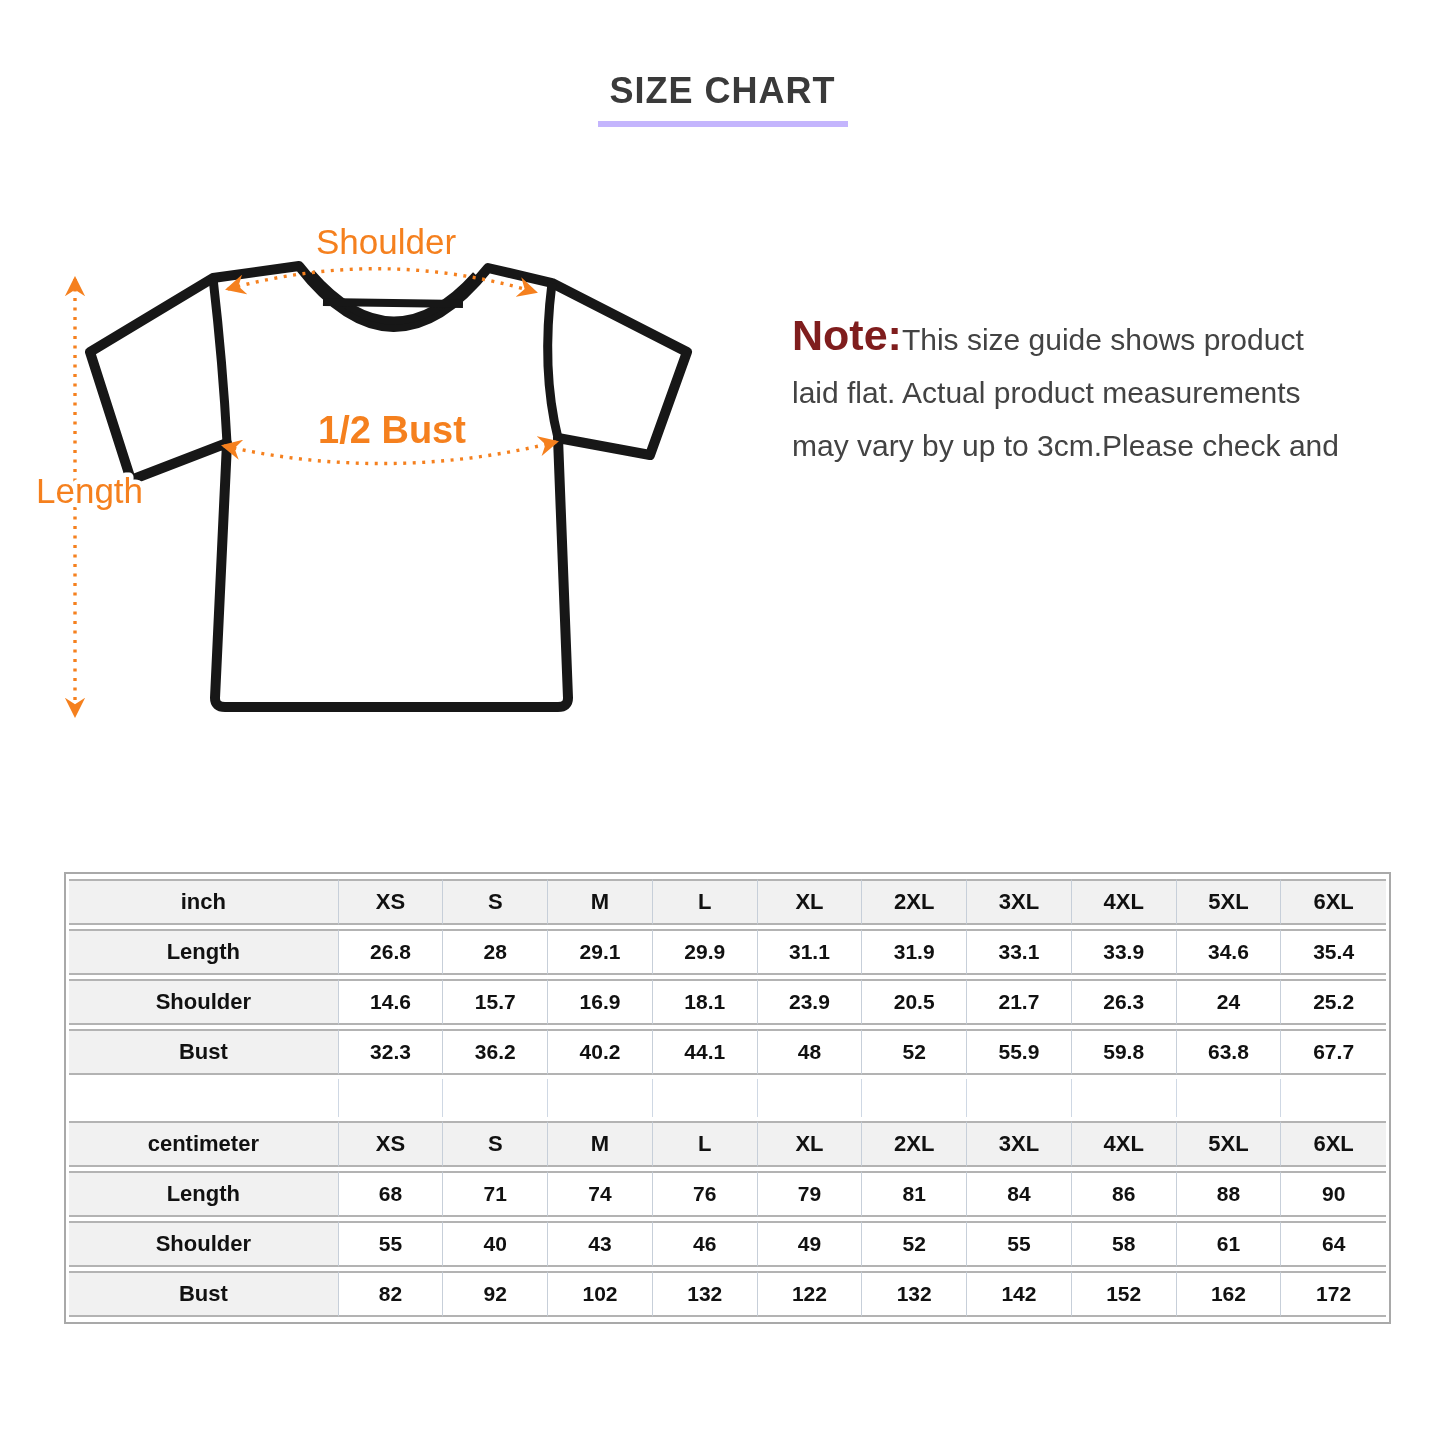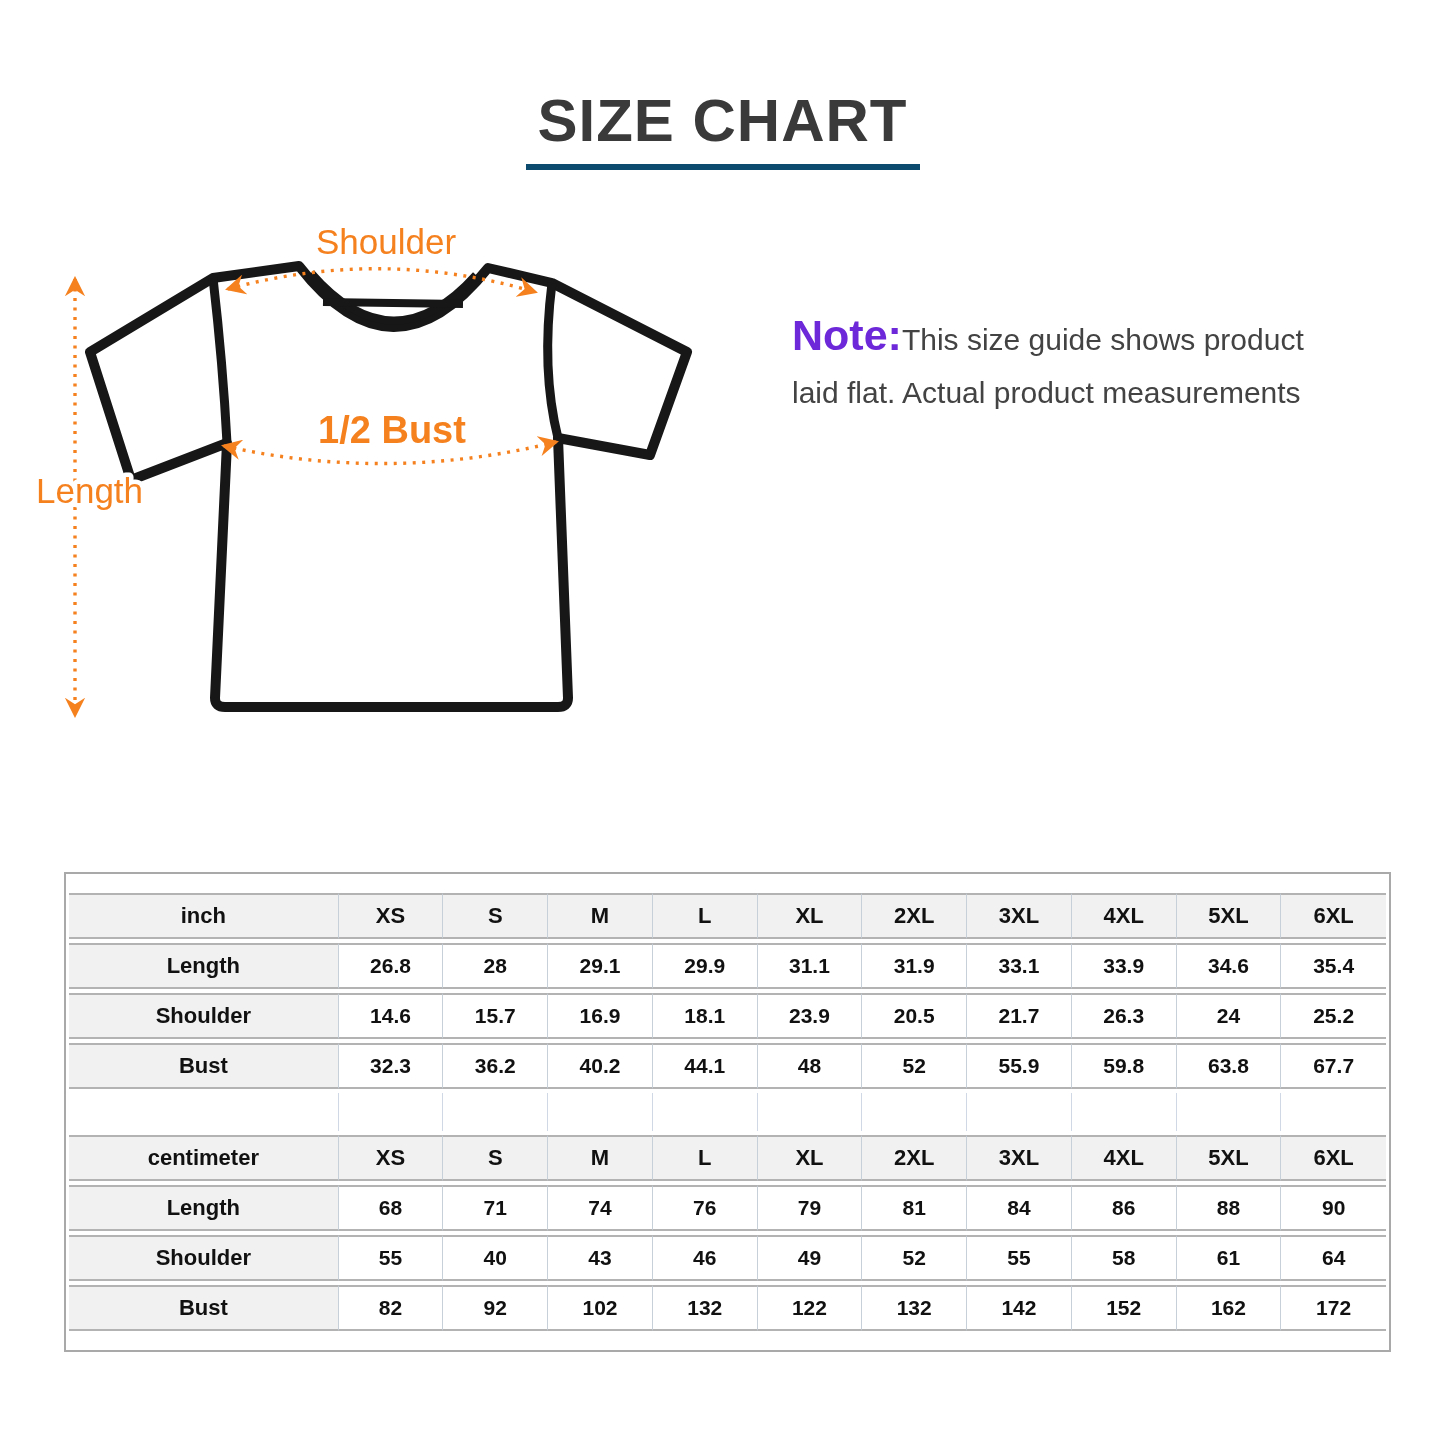--- a/index.html
+++ b/index.html
@@ -7,42 +7,42 @@
     width:1445px; height:1445px; background:#ffffff;
     font-family:"Liberation Sans", sans-serif;
     position:relative; overflow:hidden;
     -webkit-font-smoothing:antialiased;
   }
   .page { position:absolute; inset:0; }
 
   
   .title-wrap { position:absolute; top:70px; left:0; right:0; text-align:center; }
   .title {
-    display:inline-block; margin:16px;
-    font-size:60px; font-weight:700; letter-spacing:1px;
-    color:#3a3a3a; border-bottom:6px solid #0c4a6e;
+    display:inline-block; margin:0;
+    font-size:36px; font-weight:700; letter-spacing:1px;
+    color:#3a3a3a; border-bottom:6px solid #c4b5fd;
     padding:0 12px 9px 12px;
   }
 
   
   .shirt { position:absolute; left:30px; top:215px; width:770px; height:560px; }
   .diag-label { font-family:"Liberation Sans", sans-serif; }
 
   
   .note { position:absolute; left:792px; top:309px; width:618px; color:#434343; }
   .note-line { font-size:30px; line-height:53px; font-weight:400; white-space:nowrap; }
   .note-label {
     font-size:43px; font-weight:700; line-height:53px;
-    color:#6d28d9; letter-spacing:0px;
+    color:#7f1d1d; letter-spacing:0px;
   }
 
   
   .tables {
     position:absolute; left:64px; top:872px; width:1327px;
-    border:2px solid #a9a9a9; background:#ffffff; padding:15px 3px;
+    border:2px solid #a9a9a9; background:#ffffff; padding:1px 3px;
     box-sizing:border-box;
   }
   table.size-table {
     width:100%; border-collapse:separate; border-spacing:0 4px;
     table-layout:fixed;
   }
   table.size-table td {
     height:42px; text-align:center; vertical-align:middle;
     font-size:21px; font-weight:700; color:#111111;
     border-top:2px solid #b3b3b3; border-bottom:2px solid #b3b3b3;
@@ -97,20 +97,21 @@
     <path d="M194,231 Q360,268 526,227" fill="none" stroke="#f5801e" stroke-width="3.4" stroke-dasharray="3 6.5" marker-start="url(#arrowOr)" marker-end="url(#arrowOr)"></path>
     <text class="diag-label" x="362" y="228" text-anchor="middle" font-size="38" font-weight="bold" fill="#f5801e" stroke="#ffffff" stroke-width="9" paint-order="stroke" stroke-linejoin="round">1/2 Bust</text>
 
     <path d="M45,64 L45,500" fill="none" stroke="#f5801e" stroke-width="3.4" stroke-dasharray="3 6.5" marker-start="url(#arrowOr)" marker-end="url(#arrowOr)"></path>
     <text class="diag-label" x="6" y="288" text-anchor="start" font-size="35" fill="#f5801e" stroke="#ffffff" stroke-width="9" paint-order="stroke" stroke-linejoin="round">Length</text>
   </svg>
 
   <div class="note">
     <div class="note-line"><span class="note-label">Note:</span><span>This size guide shows product</span></div>
     <div class="note-line">laid flat. Actual product measurements</div>
+    <div class="note-line">may vary by up to 3cm.Please check and</div>
   </div>
 
   <div class="tables">
     <table class="size-table">
       <tbody>
           <tr class="header">
             <td class="row-label">inch</td>
             <td>XS</td>
             <td>S</td>
             <td>M</td>

